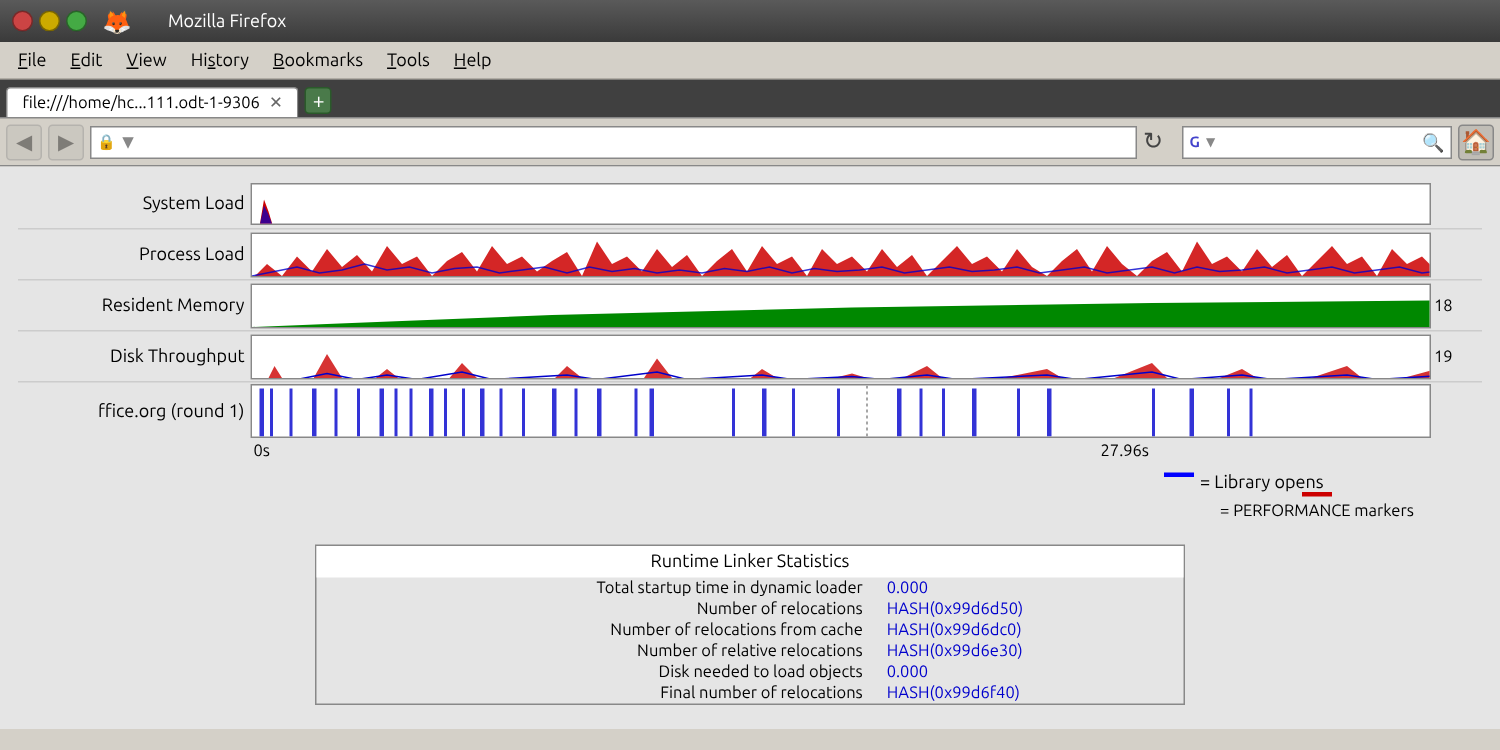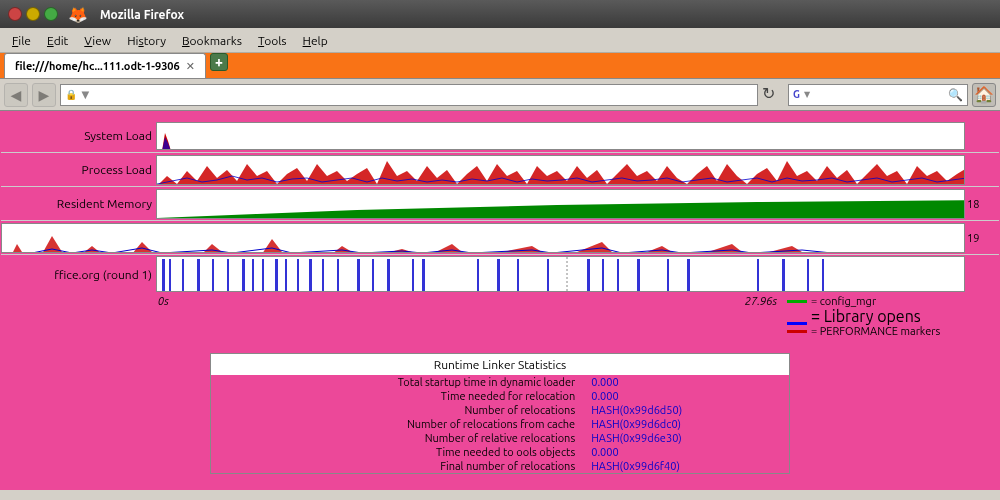--- a/index.html
+++ b/index.html
@@ -12,47 +12,47 @@
       display: flex;
       align-items: center;
       padding: 0 8px;
       gap: 6px;
     }
     .window-buttons { display: flex; gap: 4px; align-items: center; }
     .win-btn { width: 14px; height: 14px; border-radius: 50%; border: 1px solid rgba(0,0,0,0.4); cursor: pointer; }
     .win-btn.close { background: #cc4444; }
     .win-btn.minimize { background: #ccaa00; }
     .win-btn.maximize { background: #44aa44; }
-    .titlebar-title { color: #ffffff; font-size: 12px; margin-left: 6px; font-weight: bold; }
+    .titlebar-title { color: #ffffff; font-size: 12px; margin-left: 18px; }
 
     
     .menubar {
       background: #d4d0c8;
       height: 24px;
       display: flex;
       align-items: center;
       padding: 12px 4px;
       border-bottom: 1px solid #b0aca4;
     }
     .menu-item {
       padding: 2px 8px;
       font-size: 12px;
       color: #000;
       cursor: pointer;
     }
     .menu-item u { text-decoration: underline; }
 
     
     .tabbar {
-      background: #f97316;
+      background: #404040;
       height: 26px;
       display: flex;
+      align-items: flex-end;
       padding: 0 4px;
       border-bottom: 1px solid #888;
-      font-weight: bold;
     }
     .tab {
       background: #c8c4bc;
       border: 1px solid #888;
       border-bottom: none;
       border-radius: 3px 3px 0 0;
       padding: 3px 10px;
       font-size: 11px;
       cursor: pointer;
       display: flex;
@@ -123,22 +123,22 @@
       border: 1px solid #888;
       background: #fff;
       display: flex;
       align-items: center;
       padding: 0 4px;
       gap: 4px;
     }
 
     
     .content {
-      background: #ec4899;
-      padding: 8px 1px;
+      background: #e5e5e5;
+      padding: 8px 12px;
     }
 
     
     .chart-row {
       display: flex;
       align-items: center;
       height: 34px;
       border-bottom: 1px solid #ccc;
     }
     .chart-label {
@@ -302,20 +302,21 @@
     <div class="chart-area" style="height:30px;">
       <svg width="830" height="30" xmlns="http://www.w3.org/2000/svg">
 
         <polygon points="0,30 0,28 50,26 100,24 200,20 400,15 600,12 830,10 830,30" fill="#008800"></polygon>
       </svg>
     </div>
     <div class="chart-value-right">18</div>
   </div>
 
   <div class="chart-row">
+    <div class="chart-label">Disk Throughput</div>
     <div class="chart-area" style="height:30px;">
       <svg width="830" height="30" xmlns="http://www.w3.org/2000/svg">
 
         <polygon points="0,30 10,30 15,20 20,28 30,30 40,30 50,12 60,28 70,30 80,30 90,22 100,30 110,30 120,28 130,30 140,18 150,28 160,30 200,30 210,20 220,28 230,30 260,30 270,15 280,28 290,30 330,30 340,22 350,28 380,30 400,25 410,28 430,30 450,20 460,28 490,30 530,22 540,28 570,30 600,18 610,28 640,30 660,22 670,28 700,30 730,20 740,28 760,30 790,22 800,28 830,30" fill="#cc0000" opacity="0.8"></polygon>
         <polyline points="0,29 30,29 50,25 70,29 90,26 110,29 140,24 160,29 210,26 230,29 270,24 290,29 340,26 360,29 400,27 420,29 450,26 470,29 530,26 550,29 600,24 620,29 660,26 680,29 730,26 750,29 800,26 830,29" stroke="#0000cc" fill="none" stroke-width="1"></polyline>
       </svg>
     </div>
     <div class="chart-value-right">19</div>
   </div>
 
@@ -360,68 +361,60 @@
         <rect x="665" y="2" width="2" height="32" fill="#0000cc" opacity="0.8"></rect>
 
         <line x1="410" y1="0" x2="410" y2="36" stroke="#888" stroke-width="1" stroke-dasharray="2,2"></line>
       </svg>
     </div>
     <div class="chart-value-right"></div>
   </div>
 
   <div style="display:flex; padding: 2px 0;">
     <div style="width:155px; flex-shrink:0;"></div>
-    <div style="flex:1; font-size:11px; display:flex; justify-content:space-between; padding: 0 2px; font-style: italic;">
+    <div style="flex:1; font-size:11px; display:flex; justify-content:space-between; padding: 0 2px;">
       <span>0s</span>
       <span>27.96s</span>
     </div>
 
     <div style="width: 220px; padding: 0 8px; flex-shrink:0;">
-      <div style="display:flex; align-items:center; gap:4px; font-size:11px;">
-        <span style="display:inline-block; width:20px; height:3px; background:#00aa00;"></span>
-        <span>= config_mgr</span>
-      </div>
-      <div style="display:flex; align-items:flex-end; gap:4px; font-size:16px;">
+      <div style="display:flex; align-items:flex-start; gap:4px; font-size:12px;margin-top:20px;">
         <span style="display:inline-block; width:20px; height:3px; background:#0000ff;"></span>
         <span>= Library opens</span>
       </div>
-      <div style="display:flex; align-items:center; gap:4px; font-size:11px;">
+      <div style="display:flex; align-items:center; gap:4px; font-size:11px;flex-direction:column;">
         <span style="display:inline-block; width:20px; height:3px; background:#cc0000;"></span>
         <span>= PERFORMANCE markers</span>
       </div>
     </div>
   </div>
 
   <div style="display:flex; justify-content:center; margin-top:6px;align-items:flex-end;">
     <div class="stats-section">
       <div class="stats-title">Runtime Linker Statistics</div>
       <table class="stats-table">
         <tbody>
             <tr>
           <td>Total startup time in dynamic loader</td>
           <td>0.000</td>
         </tr>
         <tr>
-          <td>Time needed for relocation</td>
-          <td>0.000</td>
-        </tr>
-        <tr>
           <td>Number of relocations</td>
           <td>HASH(0x99d6d50)</td>
         </tr>
         <tr>
           <td>Number of relocations from cache</td>
           <td>HASH(0x99d6dc0)</td>
         </tr>
         <tr>
           <td>Number of relative relocations</td>
           <td>HASH(0x99d6e30)</td>
         </tr>
         <tr>
-          <td>Time needed to ools objects</td>
+          <td>Disk needed to load objects</td>
           <td>0.000</td>
         </tr>
         <tr>
           <td>Final number of relocations</td>
           <td>HASH(0x99d6f40)</td>
         </tr>
       </tbody>
         </table>
     </div>
   </div>

